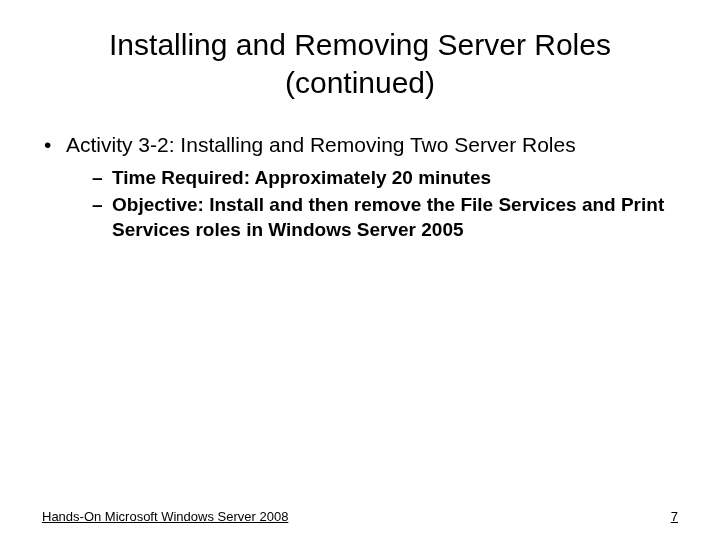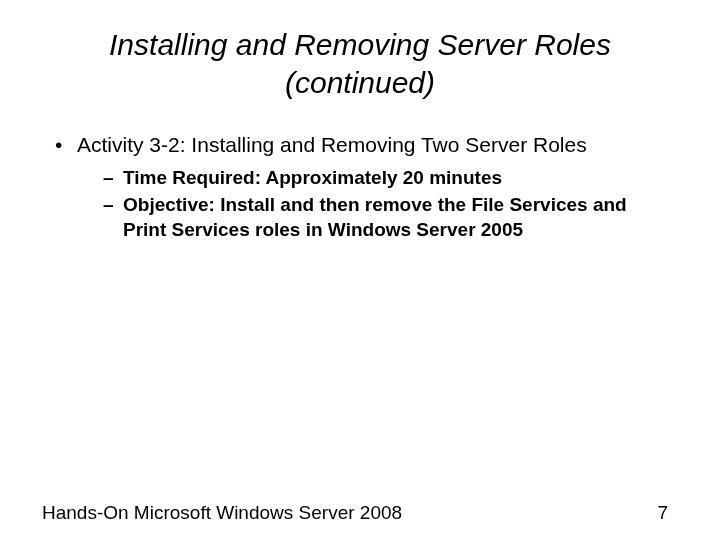--- a/index.html
+++ b/index.html
@@ -19,25 +19,24 @@
     height: 540px;
     padding: 18px 30px 0 30px;
     position: relative;
   }
   .title {
     font-size: 30px;
     text-align: center;
     line-height: 1.25;
     margin: 8px 20px 30px 20px;
     font-weight: normal;
-    font-style: italic;
   }
   ul.level1 {
     list-style: none;
-    margin: 11px;
+    margin: 0;
     padding: 0 10px 0 14px;
   }
   ul.level1 > li {
     font-size: 21px;
     line-height: 1.3;
     position: relative;
     padding-left: 22px;
     margin-bottom: 10px;
   }
   ul.level1 > li::before {
@@ -63,25 +62,26 @@
   ul.level2 > li::before {
     content: "–";
     position: absolute;
     left: 0;
     top: 0;
   }
   .footer {
     position: absolute;
     bottom: 16px;
     left: 42px;
-    right: 52px;
+    right: 42px;
     display: flex;
     justify-content: space-between;
-    font-size: 19px;
+    font-size: 13px;
     color: #000;
+    text-decoration: underline;
   }
 </style>
 </head>
 <body>
 
 <div class="slide">
 
   <h1 class="title">Installing and Removing Server Roles (continued)</h1>
 
   <ul class="level1">

